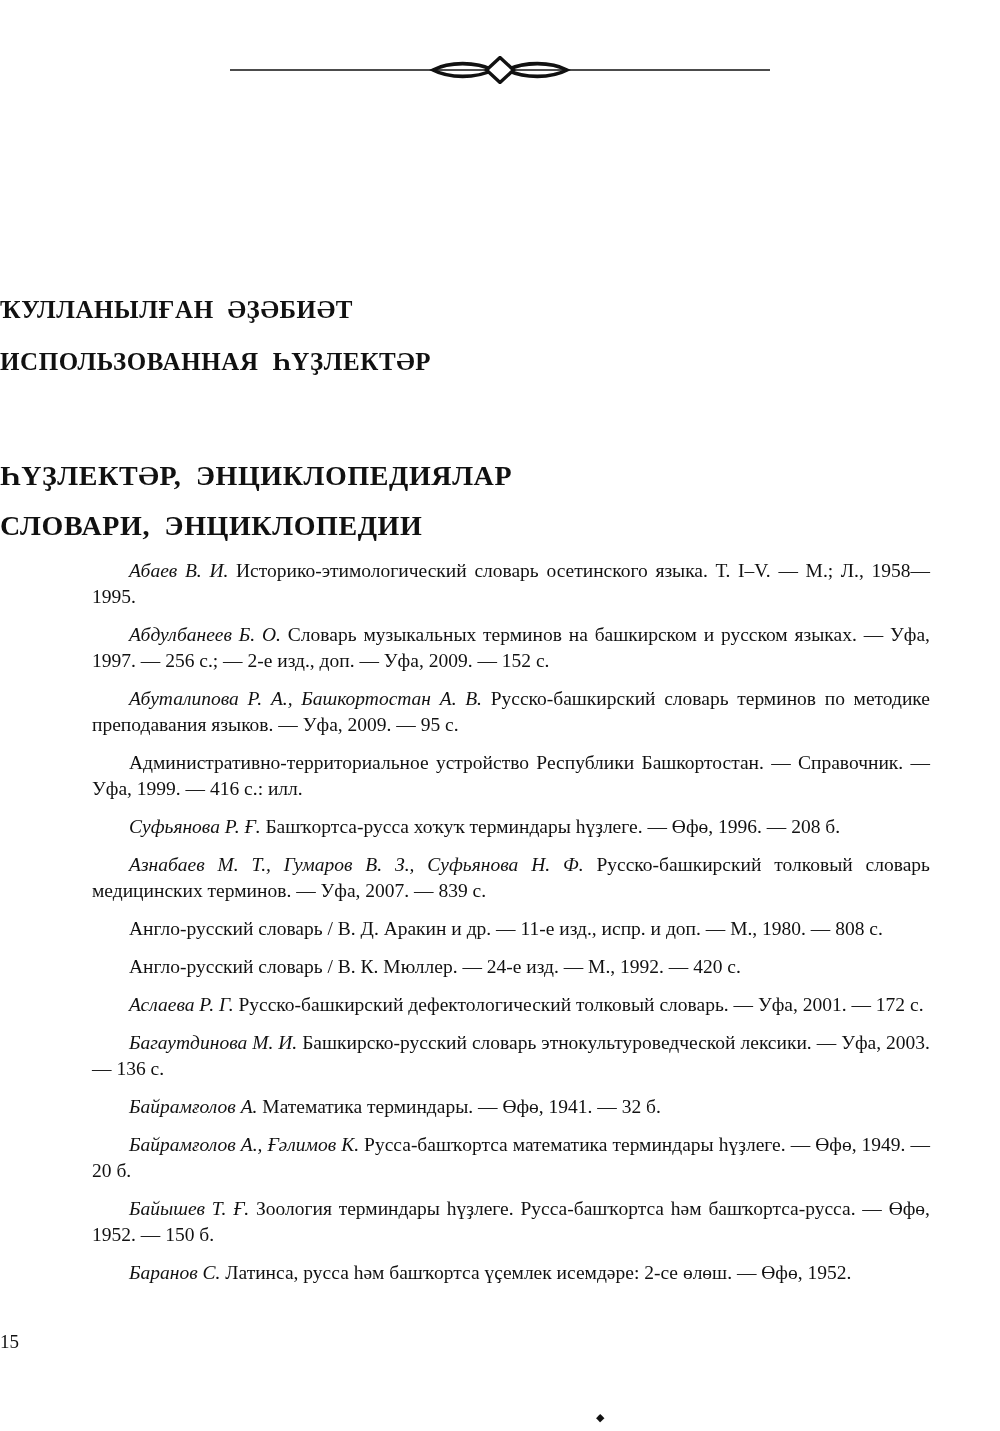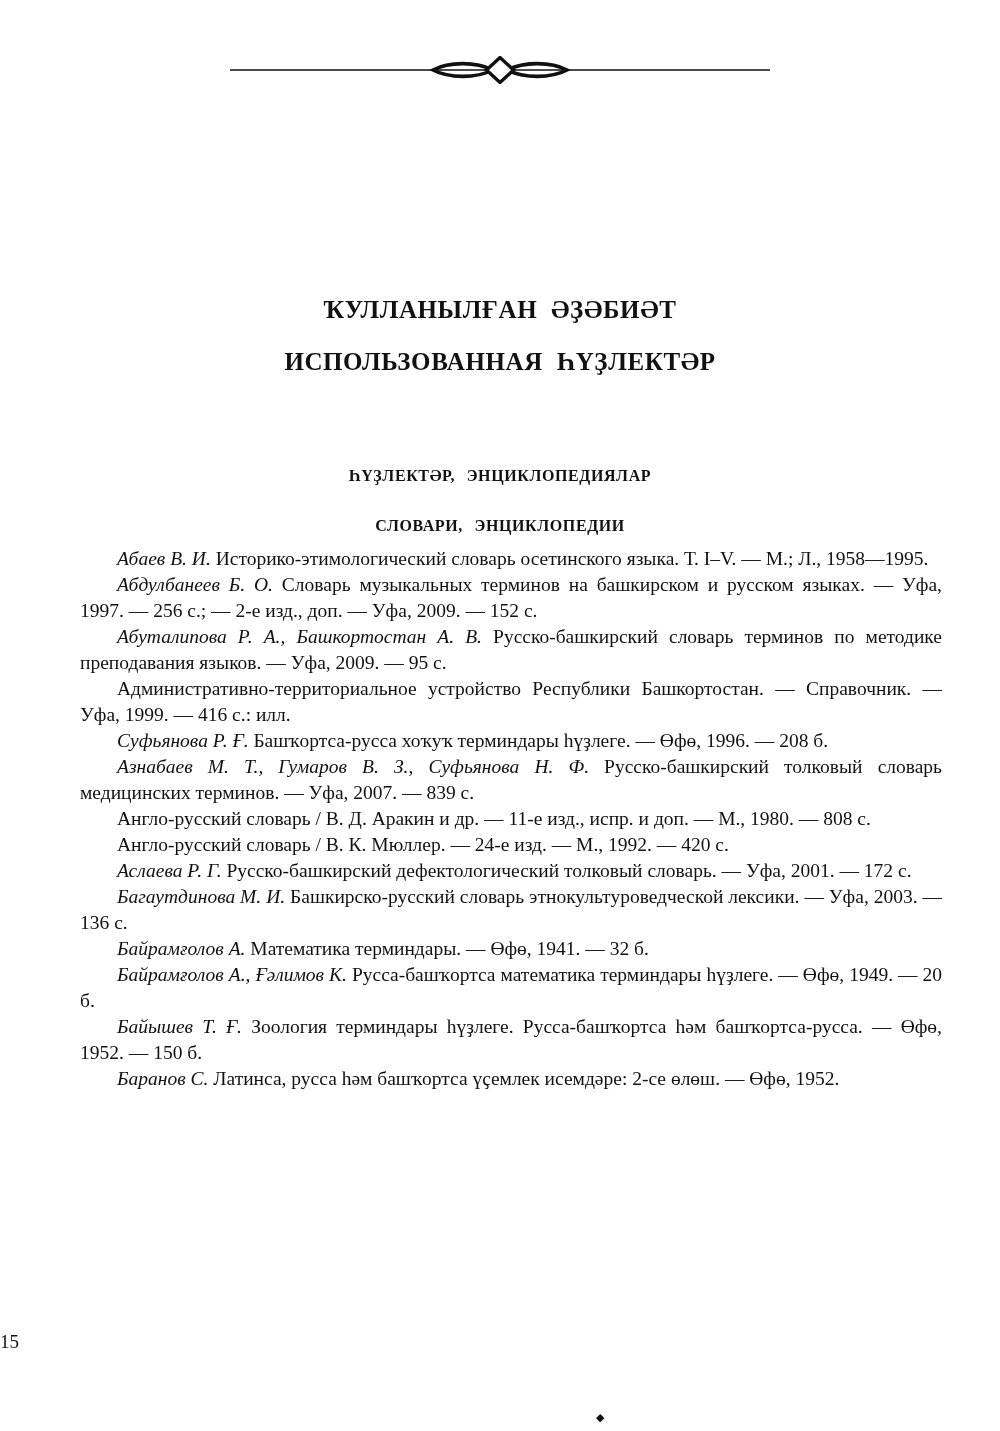--- a/index.html
+++ b/index.html
@@ -16,37 +16,37 @@
     position: absolute;
     top: 56px;
     left: 0;
     width: 100%;
     text-align: center;
   }
   .heading-block {
     position: absolute;
     left: 0;
     width: 100%;
-    text-align: center;
+    text-align: left;
     font-weight: bold;
     letter-spacing: 0.6px;
     word-spacing: 7px;
   }
   .title-block { top: 284px; font-size: 25px; line-height: 52px; }
-  .section-block { top: 451px; font-size: 16px; line-height: 50px; }
+  .section-block { top: 451px; font-size: 28px; line-height: 50px; }
   .bib {
     position: absolute;
     top: 546px;
     left: 80px;
     width: 862px;
     font-size: 19.5px;
     line-height: 26px;
     text-align: justify;
   }
-  .entry { margin: 0; text-indent: 37px; }
+  .entry { margin: 12px; text-indent: 37px; }
   .author { font-style: italic; }
   .pagenum {
     position: absolute;
     top: 1331px;
     left: 0;
     width: 100%;
     text-align: left;
     font-size: 19px;
   }
   .bottom-mark {

